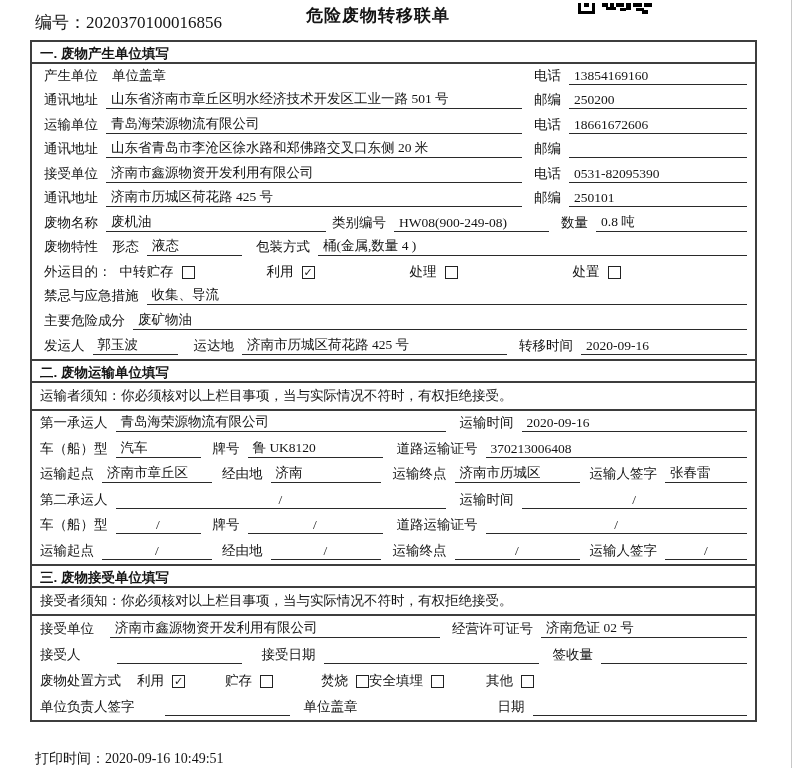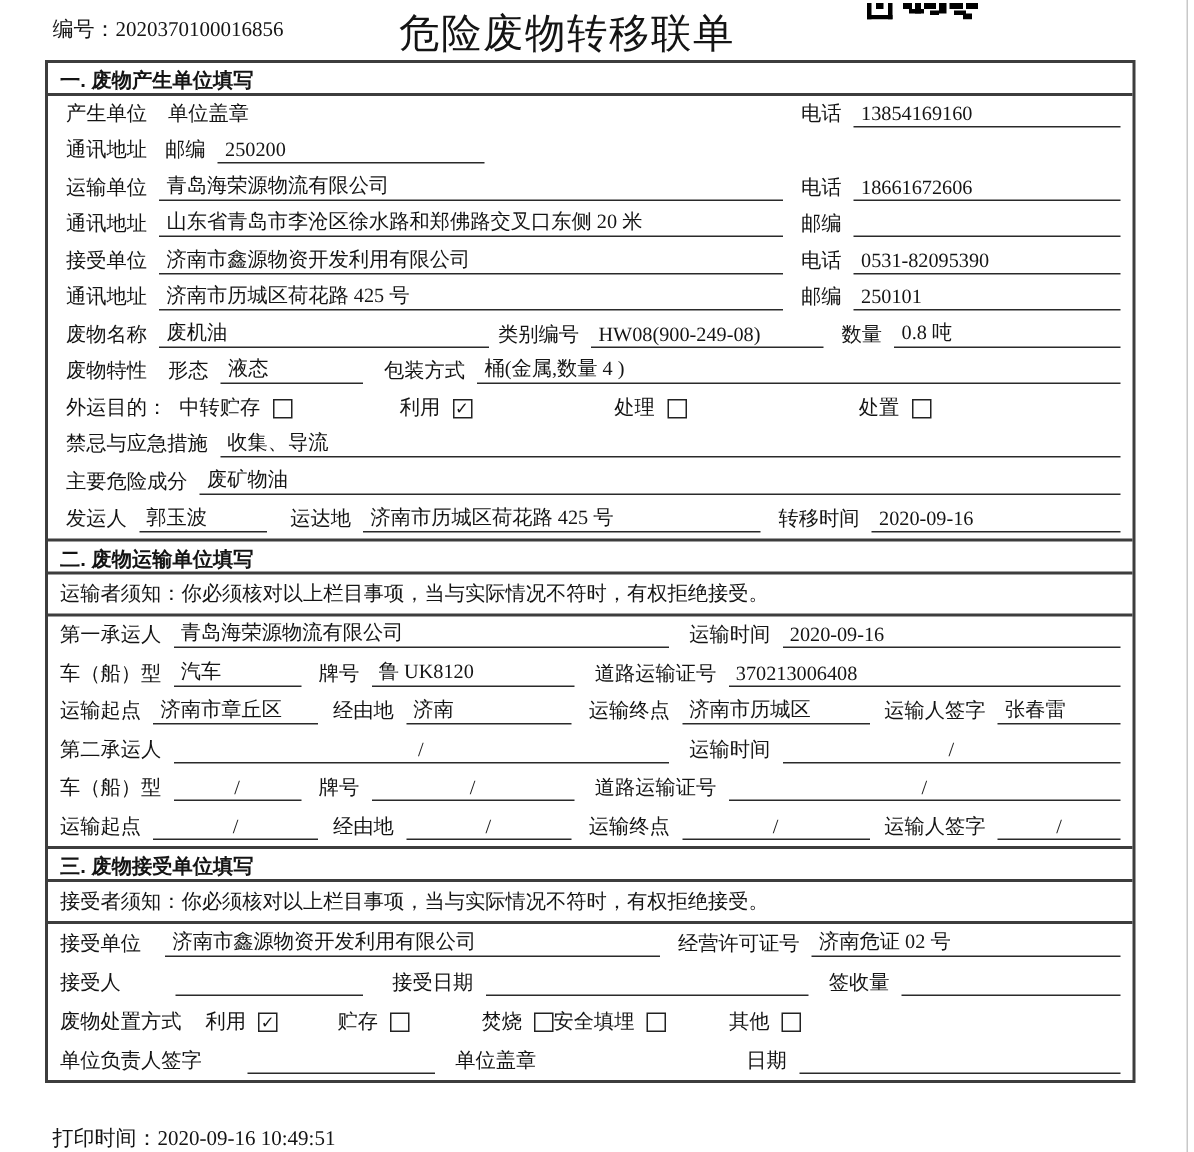--- a/index.html
+++ b/index.html
@@ -1,23 +1,23 @@
 <!DOCTYPE html>
 <html><head>
 <meta charset="utf-8">
 <style>
   html,body{margin:0;padding:0;}
   body{
     width:796px;height:768px;position:relative;background:#ffffff;
     font-family:"Liberation Serif","DejaVu Serif",serif;color:#141414;
     overflow:hidden;
   }
-  .docno{position:absolute;left:35px;top:11px;font-size:14px;white-space:nowrap;}
+  .docno{position:absolute;left:35px;top:11px;font-size:17px;white-space:nowrap;}
   .title{position:absolute;left:0;right:40px;top:4px;text-align:center;
-    font-size:27px;font-weight:normal;letter-spacing:1px;
+    font-size:17px;font-weight:bold;letter-spacing:1px;
     font-family:"Liberation Sans","DejaVu Sans",sans-serif;}
   .qr{position:absolute;left:578px;top:0;width:74px;height:11px;}
   .page-edge{position:absolute;left:791px;top:0;width:1px;height:768px;background:#c8c8c8;}
 
   .form{position:absolute;left:30px;top:40px;width:727px;box-sizing:border-box;
     border:2px solid #3d3d3d;background:#fff;}
   .section + .section{border-top:2px solid #3d3d3d;}
   .sec-head{box-sizing:border-box;height:22px;padding:3px 8px 0;
     border-bottom:2px solid #3d3d3d;font-weight:bold;font-size:13.5px;
     font-family:"Liberation Sans","DejaVu Sans",sans-serif;}
@@ -71,20 +71,21 @@
     <div class="section s1">
       <div class="sec-head">一. 废物产生单位填写</div>
       <div class="row">
         <span class="lbl">产生单位</span>
         <span class="lbl" style="margin-left: 14px;">单位盖章</span>
         <span class="lbl" style="margin-left: auto;">电话</span>
         <span class="fld" style="width: 178px;">13854169160</span>
       </div>
       <div class="row">
         <span class="lbl">通讯地址</span>
+        <span class="fld grow">山东省济南市章丘区明水经济技术开发区工业一路 501 号</span>
         <span class="lbl" style="margin-left: 12px;">邮编</span>
         <span class="fld" style="width: 178px;">250200</span>
       </div>
       <div class="row">
         <span class="lbl">运输单位</span>
         <span class="fld grow">青岛海荣源物流有限公司</span>
         <span class="lbl" style="margin-left: 12px;">电话</span>
         <span class="fld" style="width: 178px;">18661672606</span>
       </div>
       <div class="row">

